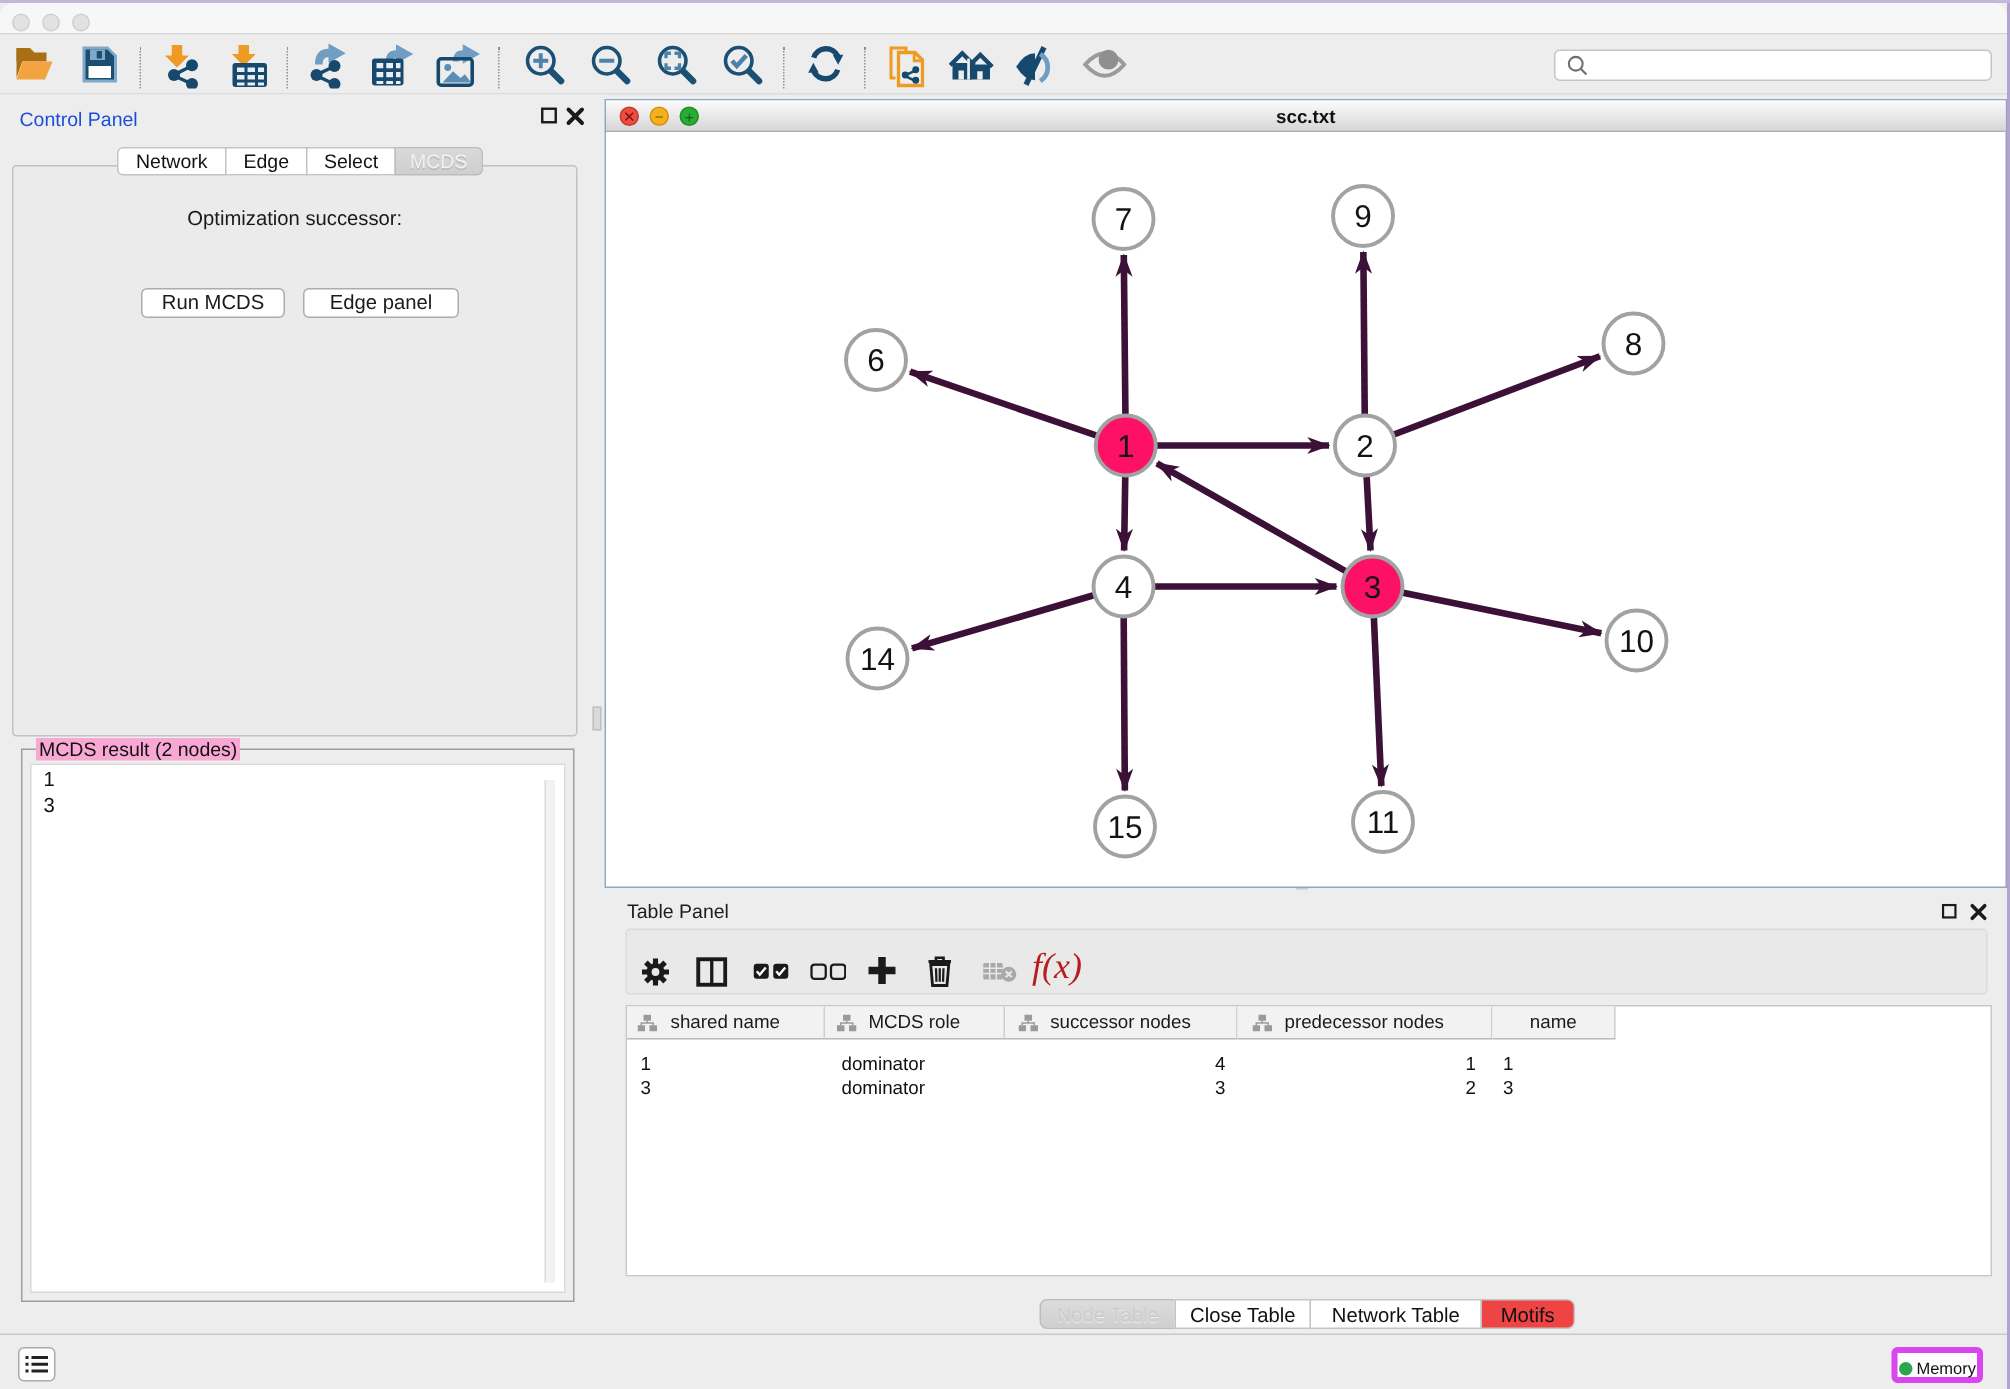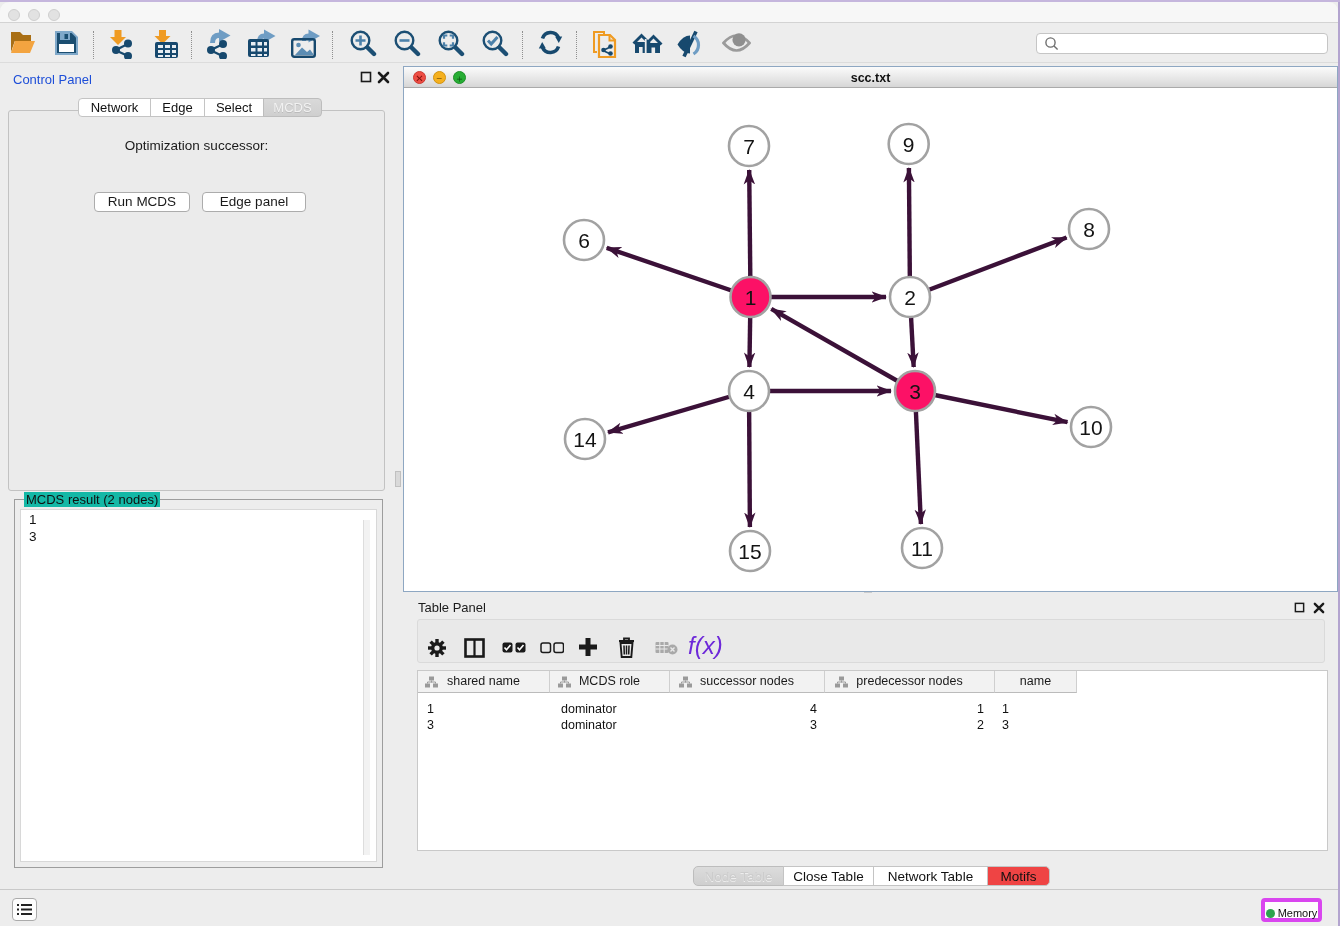--- a/index.html
+++ b/index.html
@@ -18,21 +18,21 @@
 
 #cpanel{left:0;top:63px;width:393px;height:826px;background:#ededed}
 #cphead{position:absolute;left:13px;top:9px;font-size:13px;color:#1d4ed8}
 .tabrow{position:absolute;font-size:13px;color:#111}
 .tab{position:absolute;top:0;height:19px;background:#fff;border:1px solid #c4c4c4;text-align:center;line-height:18px}
 #mcdsbox{position:absolute;left:8px;top:47px;width:377px;height:381px;background:#ebebeb;border:1px solid #c2c2c2;border-radius:3px}
 #optlabel{position:absolute;left:0;top:75px;width:393px;text-align:center;font-size:13.5px;color:#1a1a1a}
 #selbox{position:absolute;left:44px;top:96px;width:310px;height:19px;background:#fff;border:1px solid #ababab;border-radius:4px;font-size:13.5px;color:#1a1a1a;line-height:17px;padding-left:9px}
 .btn{position:absolute;top:129px;height:20px;background:#fff;border:1px solid #acacac;border-radius:4px;font-size:13.5px;color:#1a1a1a;text-align:center;line-height:18px}
 #fieldset{position:absolute;left:14px;top:436px;width:369px;height:369px;border:1px solid #9d9d9d}
-#fslegend{position:absolute;left:9px;top:-8px;background:#14b8a6;padding:0 2px;font-size:13px;color:#111}
+#fslegend{position:absolute;left:9px;top:-8px;background:#f9a8d4;padding:0 2px;font-size:13px;color:#111}
 #fstext{position:absolute;left:5px;top:9px;right:5px;bottom:5px;background:#fff;border:1px solid #d8d8d8;font-size:13.5px;color:#111;padding:2px 0 0 8px;line-height:16.5px}
 #fsscroll{position:absolute;right:6px;top:10px;width:7px;bottom:6px;background:#f2f2f2;border-left:1px solid #ddd}
 
 #vdivider{left:393px;top:63px;width:10px;height:826px;background:#ededed}
 
 #netwin{left:403px;top:66px;width:935px;height:526px;background:#fff;border:1px solid #8ea7c2}
 #nettitle{position:absolute;left:0;top:0;width:100%;height:21px;background:linear-gradient(#fbfbfb,#e2e2e2 70%,#d6d6d6);border-bottom:1px solid #aaa}
 #nettitle span{position:absolute;width:100%;text-align:center;top:4px;font-size:12.5px;font-weight:700;color:#111}
 .mac{position:absolute;top:4px;width:13px;height:13px;border-radius:50%;font-size:10px;line-height:13px;text-align:center}
 
@@ -345,21 +345,21 @@
         </g>
       <g stroke="#e9e9e9" stroke-width="1">
           <line x1="0.5" y1="4.5" x2="13.5" y2="4.5"></line>
           <line x1="0.5" y1="8" x2="13.5" y2="8"></line>
           <line x1="4.8" y1="1" x2="4.8" y2="12"></line>
           <line x1="9.2" y1="1" x2="9.2" y2="12"></line>
         </g>
       <circle cx="17.5" cy="8.5" r="5" fill="#a9a9a9"></circle>
         <path d="M15.5 6.5 l4 4 M19.5 6.5 l-4 4" stroke="#e9e9e9" stroke-width="1.4"></path>
     </svg>
-    <div style="position:absolute;left:270px;top:12px;width:46px;font-family:Liberation Sans, sans-serif;font-style:italic;font-size:24px;color:#6d28d9">f(x)</div>
+    <div style="position:absolute;left:270px;top:12px;width:46px;font-family:Liberation Serif, serif;font-style:italic;font-size:24px;color:#b91c1c">f(x)</div>
   </div>
   <div id="ttable">
     <div class="th" style="left:0;width:132px">shared name</div>
     <div class="th" style="left:132px;width:120px">MCDS role</div>
     <div class="th" style="left:252px;width:155px">successor nodes</div>
     <div class="th" style="left:407px;width:170px">predecessor nodes</div>
     <div class="th" style="left:577px;width:82px">name</div>
     <svg class="thi" style="left:7px" width="13" height="12" viewBox="0 0 13 12">
         <g fill="#9a9a9a">
           <rect x="4" y="0.5" width="5" height="4"></rect>

